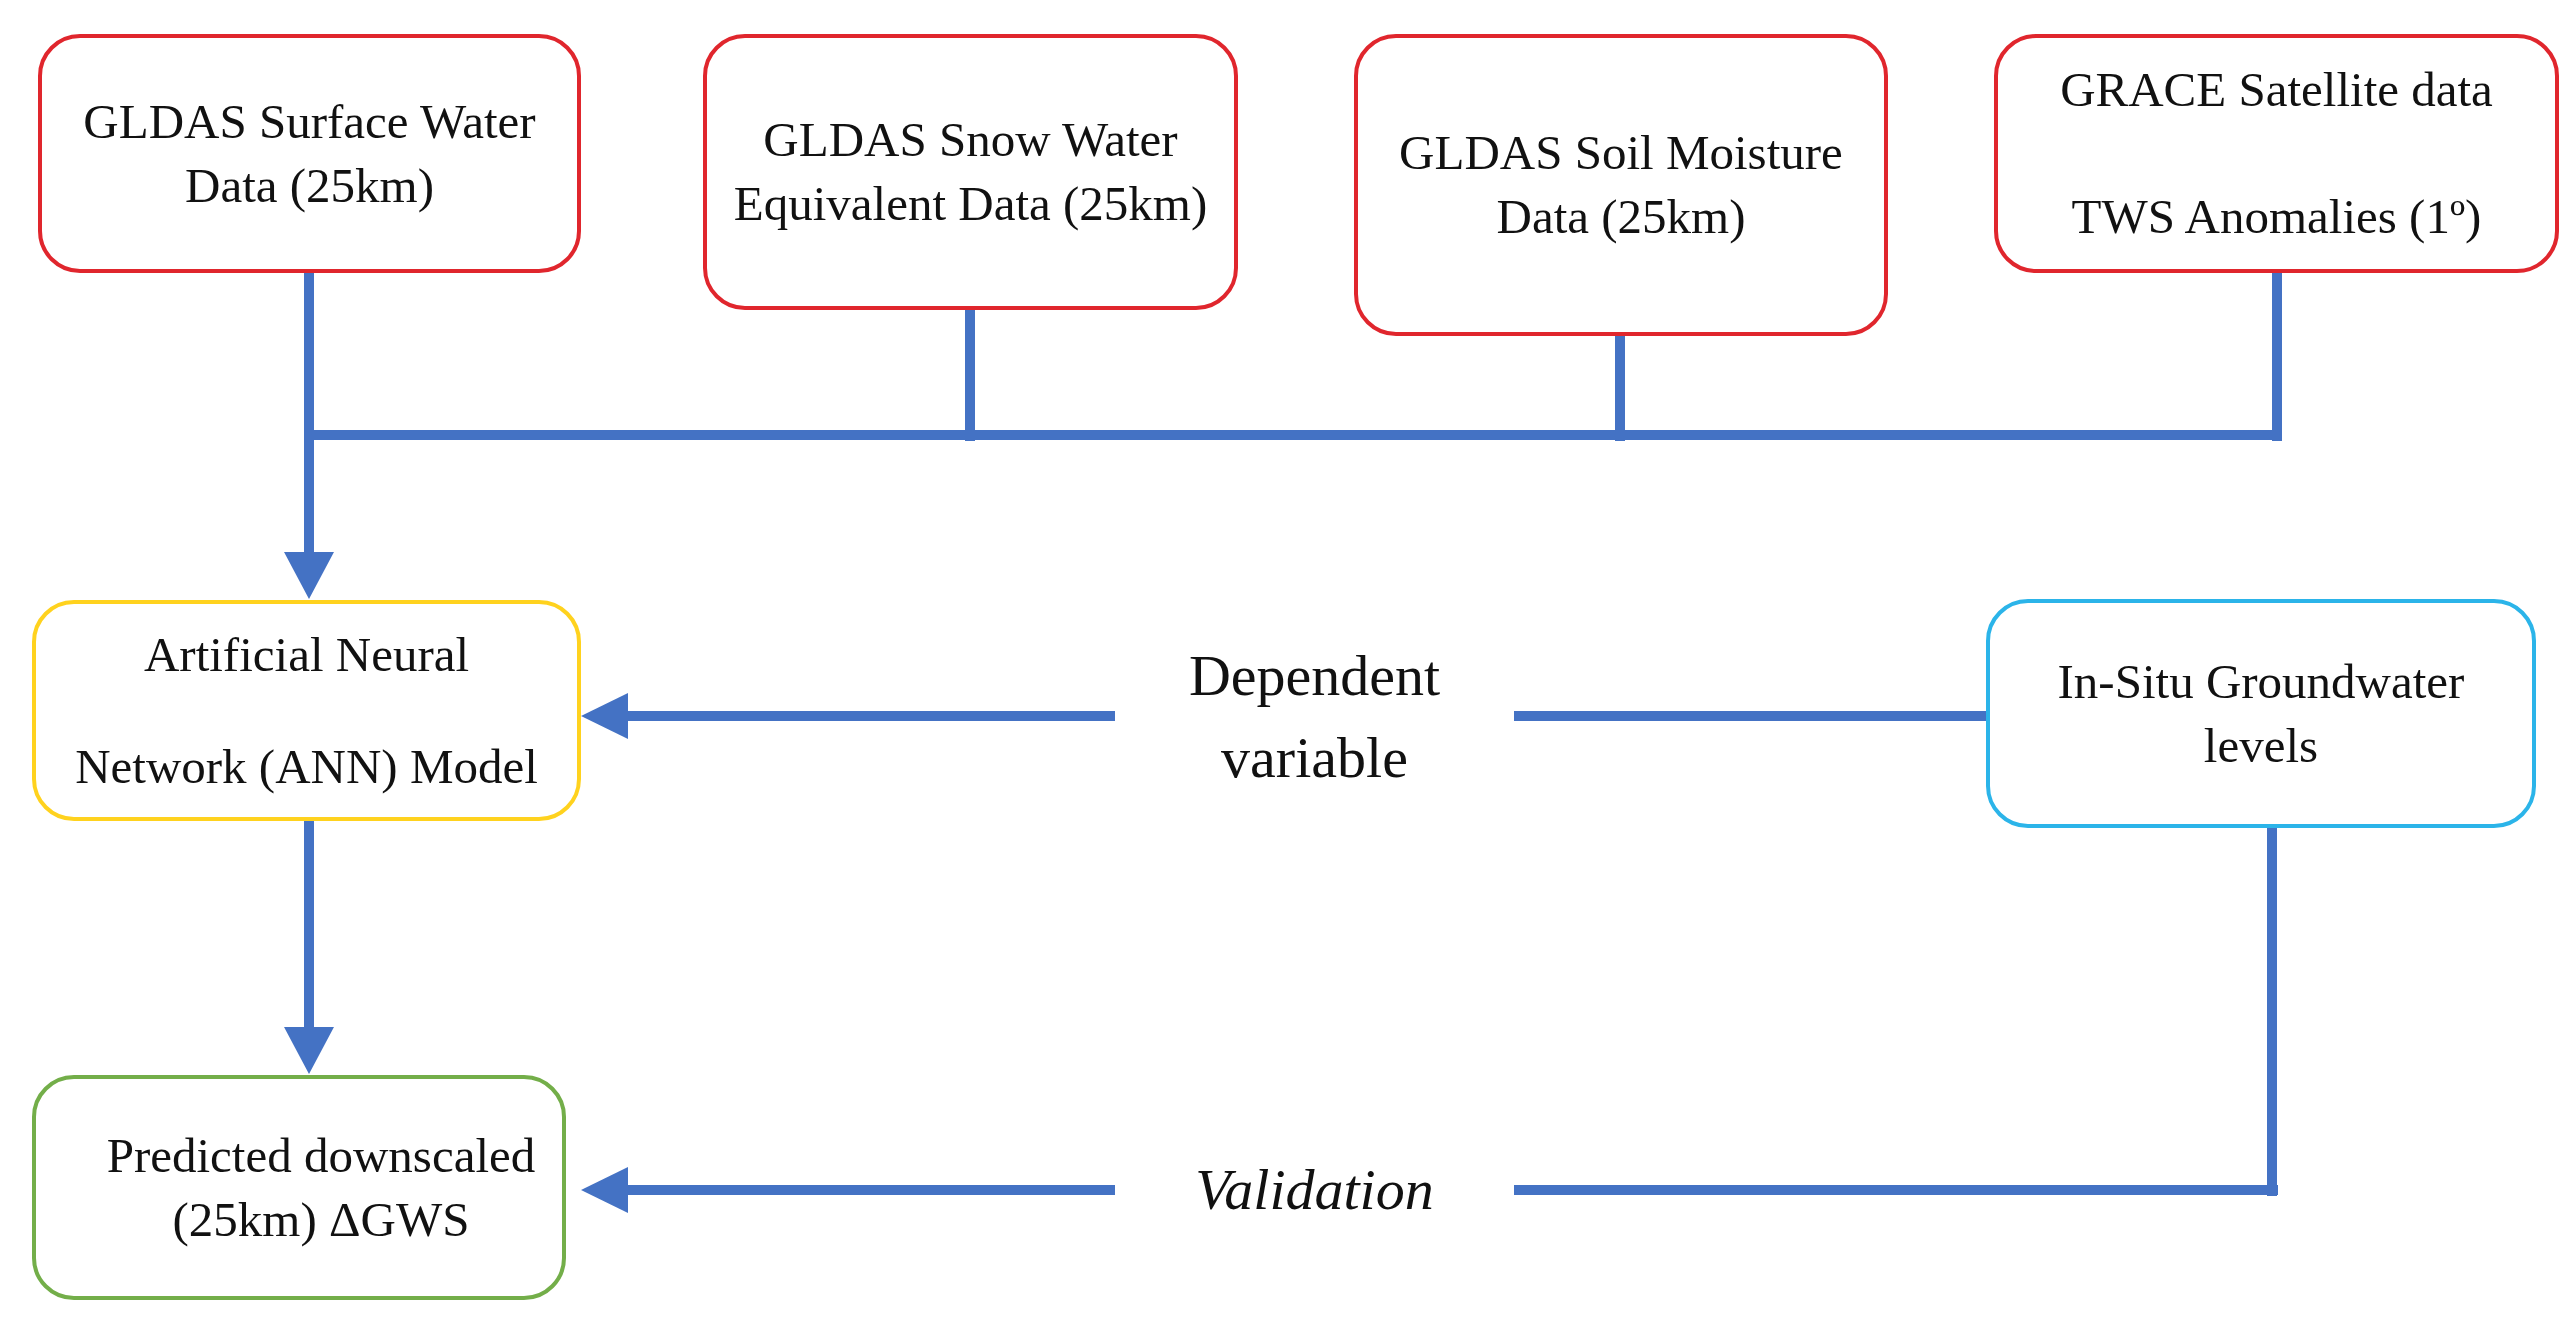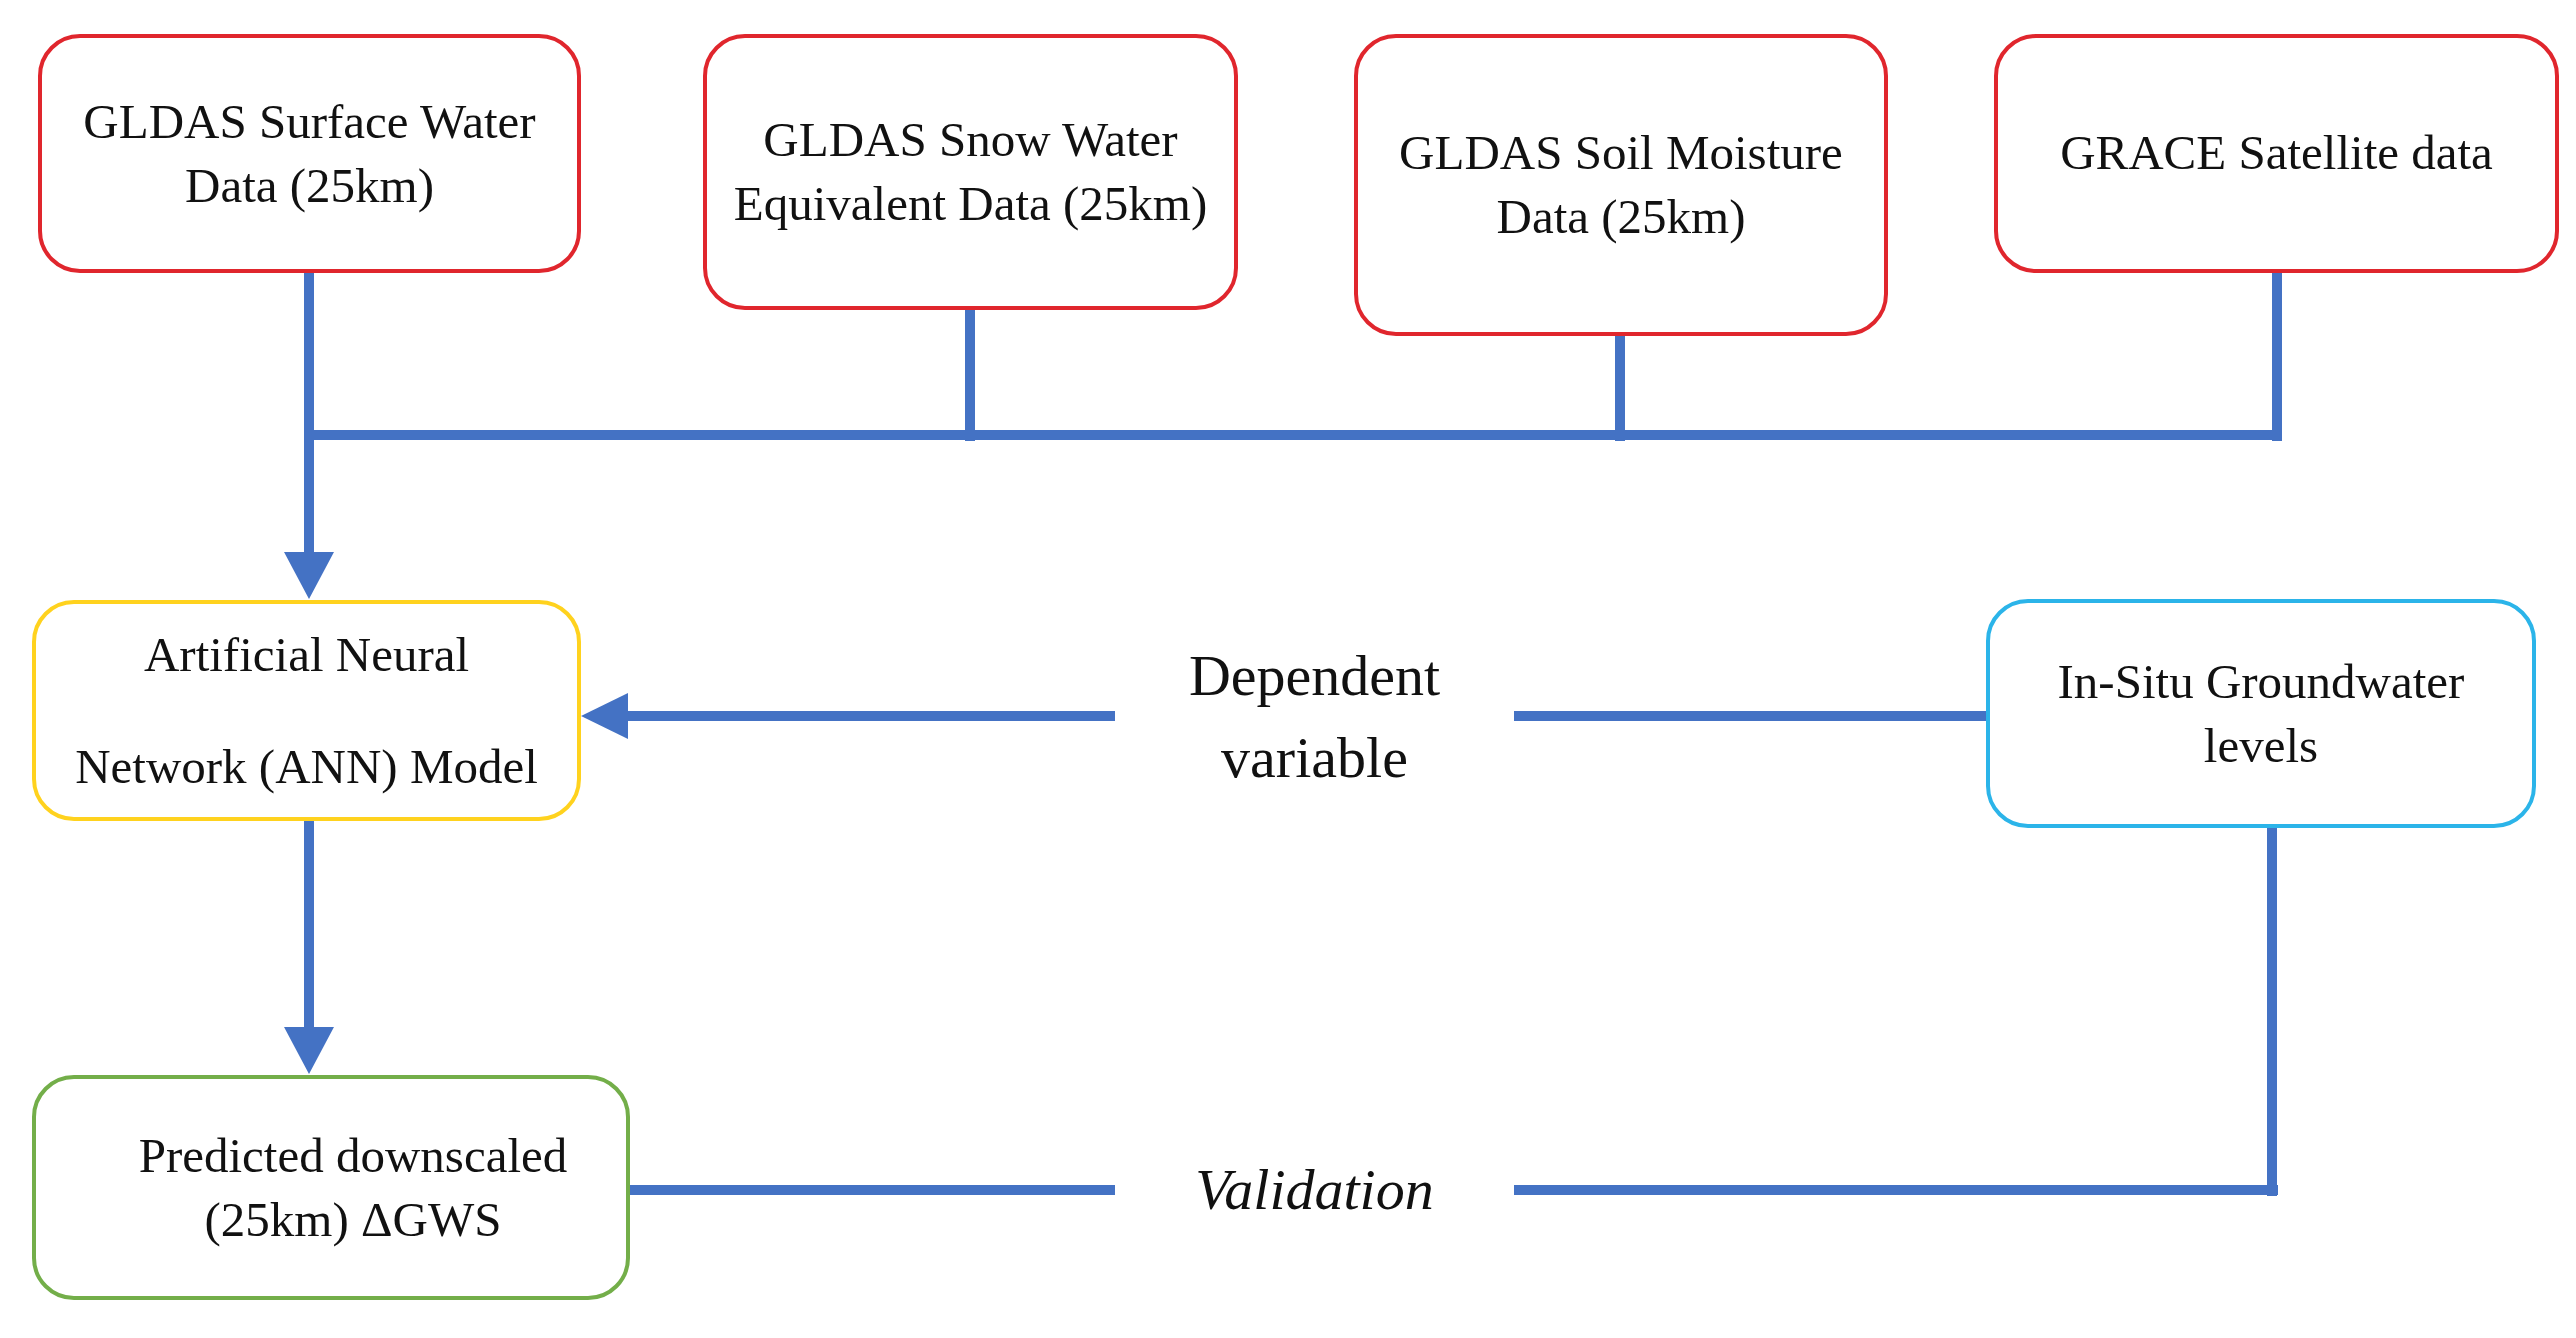--- a/index.html
+++ b/index.html
@@ -97,33 +97,34 @@
     <span>Equivalent Data (25km)</span>
   </div>
 
   <div class="box input" style="left:1354px;top:34px;width:534px;height:302px;">
     <span>GLDAS Soil Moisture</span>
     <span>Data (25km)</span>
   </div>
 
   <div class="box input wide-gap" style="left:1994px;top:34px;width:565px;height:239px;gap:42px;">
     <span>GRACE Satellite data</span>
+    <span>TWS Anomalies (1º)</span>
   </div>
 
   <div class="box model" style="left:32px;top:600px;width:549px;height:221px;gap:48px;">
     <span>Artificial Neural</span>
     <span>Network (ANN) Model</span>
   </div>
 
   <div class="box observation" style="left:1986px;top:599px;width:550px;height:229px;">
     <span>In-Situ Groundwater</span>
     <span>levels</span>
   </div>
 
-  <div class="box output" style="left:32px;top:1075px;width:598px;height:225px;padding-left:44px;">
+  <div class="box output" style="left:32px;top:1075px;width:534px;height:225px;padding-left:44px;">
     <span>Predicted downscaled</span>
     <span>(25km) ΔGWS</span>
   </div>
 
   <div class="edge-label" style="left:1115px;top:627px;width:399px;height:180px;">
     <span>Dependent</span>
     <span>variable</span>
   </div>
 
   <div class="edge-label" style="left:1115px;top:1150px;width:399px;height:81px;font-style:italic;">

